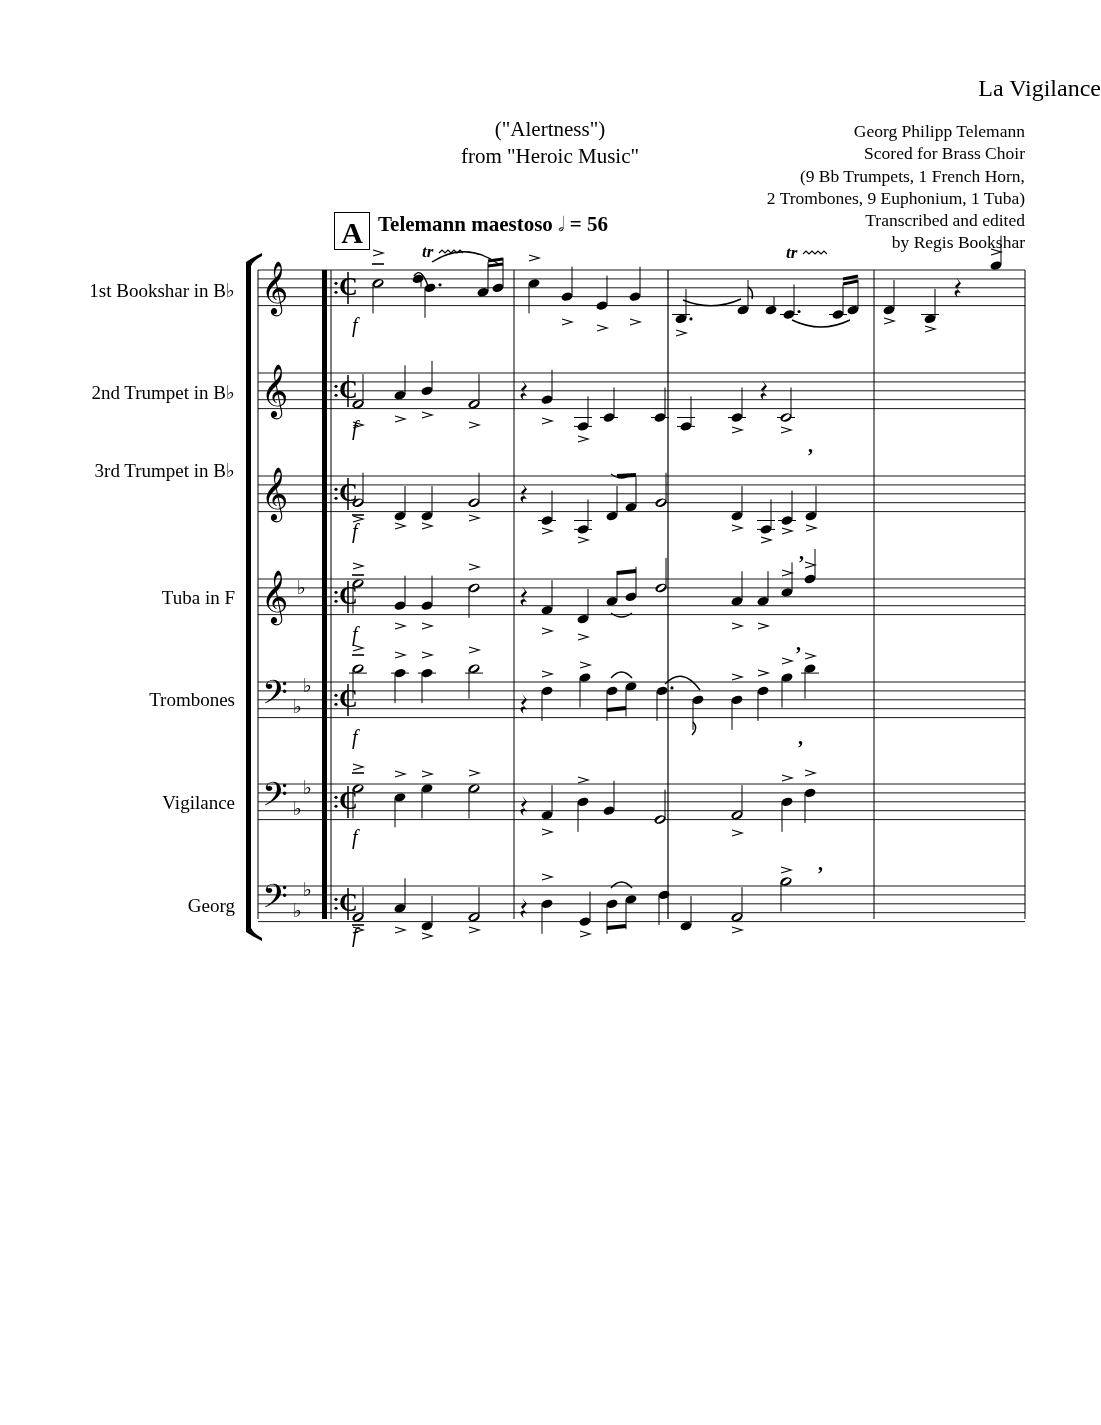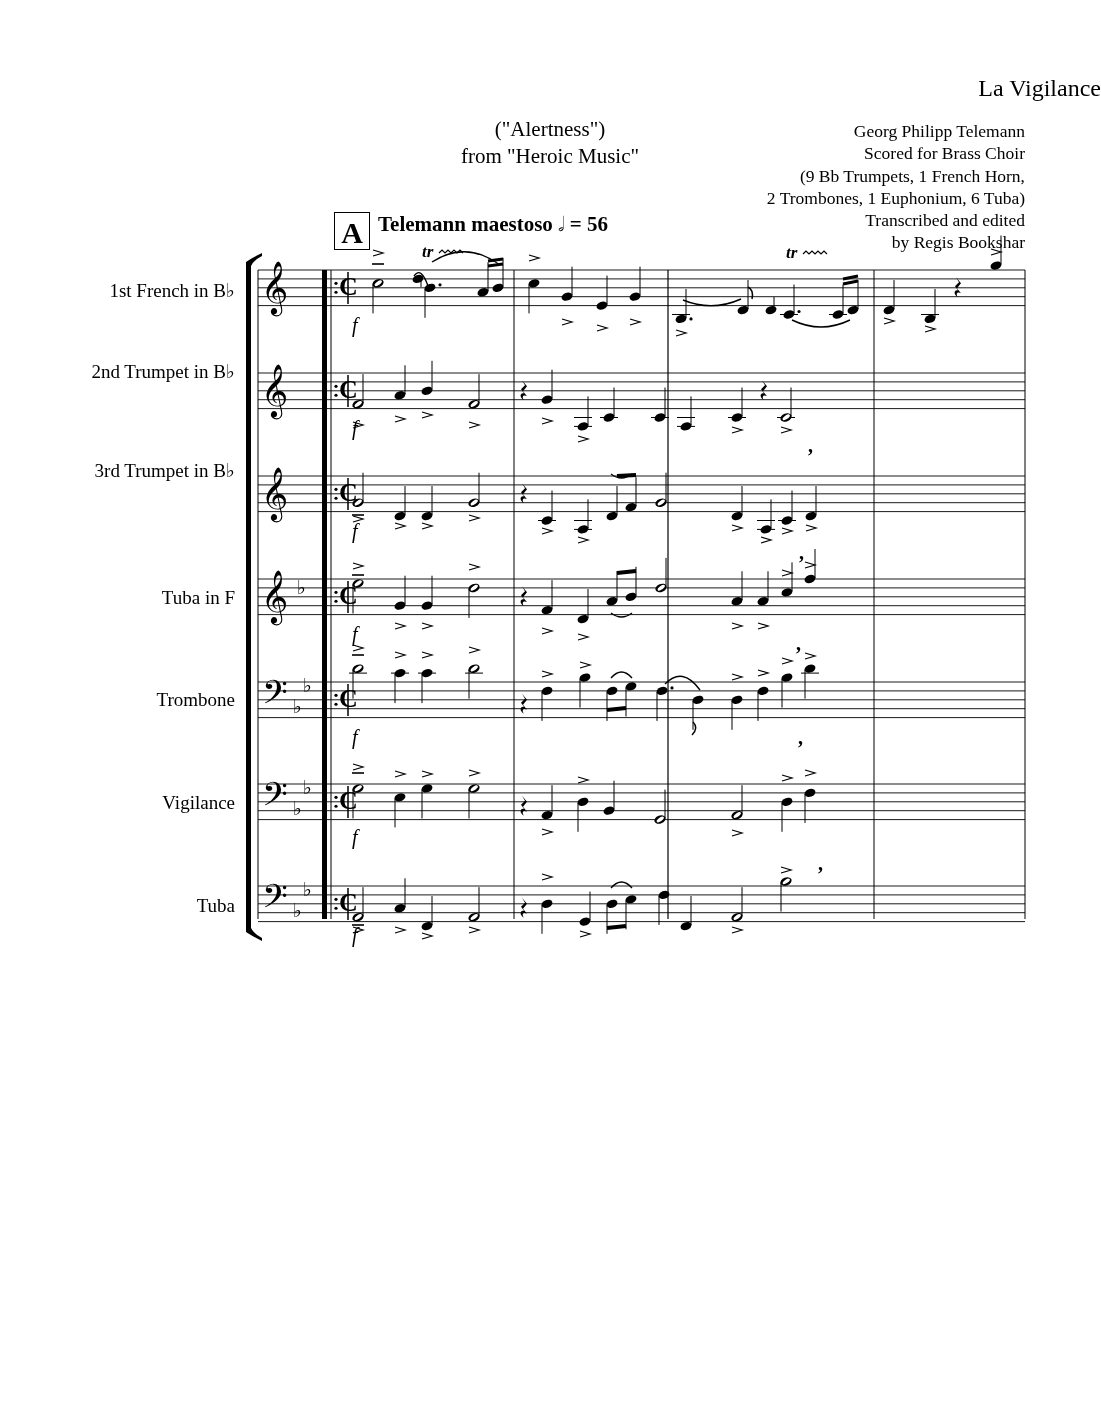--- a/index.html
+++ b/index.html
@@ -25,39 +25,39 @@
 <body>
 
 <div class="title">La Vigilance</div>
 <div class="subtitle" style="top:116px">("Alertness")</div>
 <div class="subtitle" style="top:143px">from "Heroic Music"</div>
 
 <div class="credits">
   <div>Georg Philipp Telemann</div>
   <div>Scored for Brass Choir</div>
   <div>(9 Bb Trumpets, 1 French Horn,</div>
-  <div>2 Trombones, 1 Euphonium, 6 Tuba)</div>
+  <div>2 Trombones, 9 Euphonium, 1 Tuba)</div>
   <div>Transcribed and edited</div>
   <div>by Regis Bookshar</div>
 </div>
 
 <div class="rehearsal">A</div>
 <div class="tempo">
   <span>Telemann maestoso</span>
   <span class="note">𝅗𝅥</span>
   <span>= 56</span>
 </div>
 
-<div class="inst" style="top:279px">1st French in B♭</div>
-<div class="inst" style="top:360px">2nd Trumpet in B♭</div>
+<div class="inst" style="top:279px">1st Bookshar in B♭</div>
+<div class="inst" style="top:381px">2nd Trumpet in B♭</div>
 <div class="inst" style="top:459px">3rd Trumpet in B♭</div>
 <div class="inst" style="top:587px">Tuba in F</div>
-<div class="inst" style="top:689px">Trombone</div>
+<div class="inst" style="top:689px">Trombones</div>
 <div class="inst" style="top:792px">Vigilance</div>
-<div class="inst" style="top:895px">Tuba</div>
+<div class="inst" style="top:895px">Georg</div>
 
 <svg id="score" width="1101" height="1425" viewBox="0 0 1101 1425" xmlns="http://www.w3.org/2000/svg">
   <defs>
 
     <ellipse id="nh" cx="0" cy="0" rx="5.6" ry="3.9" transform="rotate(-20)" fill="#000"></ellipse>
 
     <g id="hh">
       <ellipse cx="0" cy="0" rx="5.8" ry="4" transform="rotate(-20)" fill="#000"></ellipse>
       <ellipse cx="0.3" cy="0" rx="4.2" ry="1.8" transform="rotate(-35)" fill="#fff"></ellipse>
     </g>

